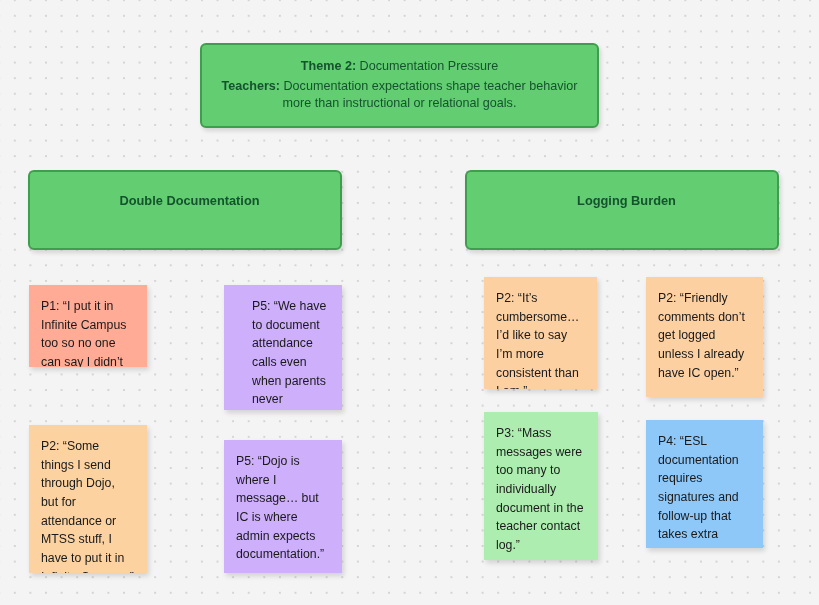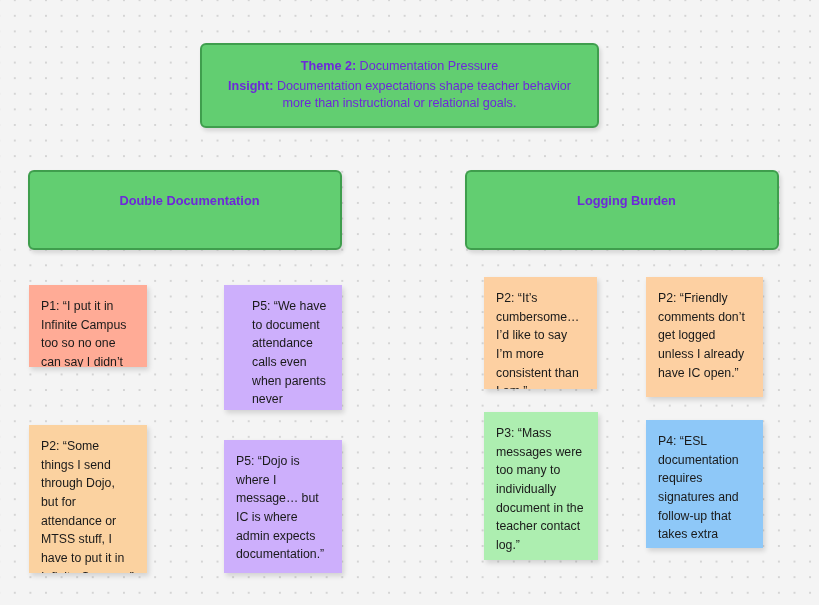--- a/index.html
+++ b/index.html
@@ -24,21 +24,21 @@
   }
 
   
   .theme-box {
     position: absolute;
     box-sizing: border-box;
     background: #62ce71;
     border: 2px solid #3f9e4d;
     border-radius: 6px;
     box-shadow: 2px 3px 4px rgba(0,0,0,0.13);
-    color: #6d28d9;
+    color: #14532d;
     display: flex;
     flex-direction: column;
     justify-content: center;
     align-items: center;
     text-align: center;
     line-height: 1.42;
   }
   .theme-box .line {
     display: block;
     padding: 0 14px;
@@ -109,21 +109,21 @@
   #q-p3  { left: 484px; top: 412px; width: 114px; height: 148px; background: #adeeb0; }
   #q-p4  { left: 646px; top: 420px; width: 117px; height: 128px; background: #8ec8f8; }
 </style>
 </head>
 <body>
 
 <div id="canvas">
 
   <div id="theme-main" class="theme-box">
     <span class="line l1"><b>Theme 2:</b><span> Documentation Pressure</span></span>
-    <span class="line l2"><b>Insight:</b><span> Documentation expectations shape teacher behavior more than instructional or relational goals.</span></span>
+    <span class="line l2"><b>Teachers:</b><span> Documentation expectations shape teacher behavior more than instructional or relational goals.</span></span>
   </div>
 
   <div id="sub-theme-left" class="theme-box sub-theme">
     <span class="sub-title">Double Documentation</span>
   </div>
 
   <div id="sub-theme-right" class="theme-box sub-theme">
     <span class="sub-title">Logging Burden</span>
   </div>
 

